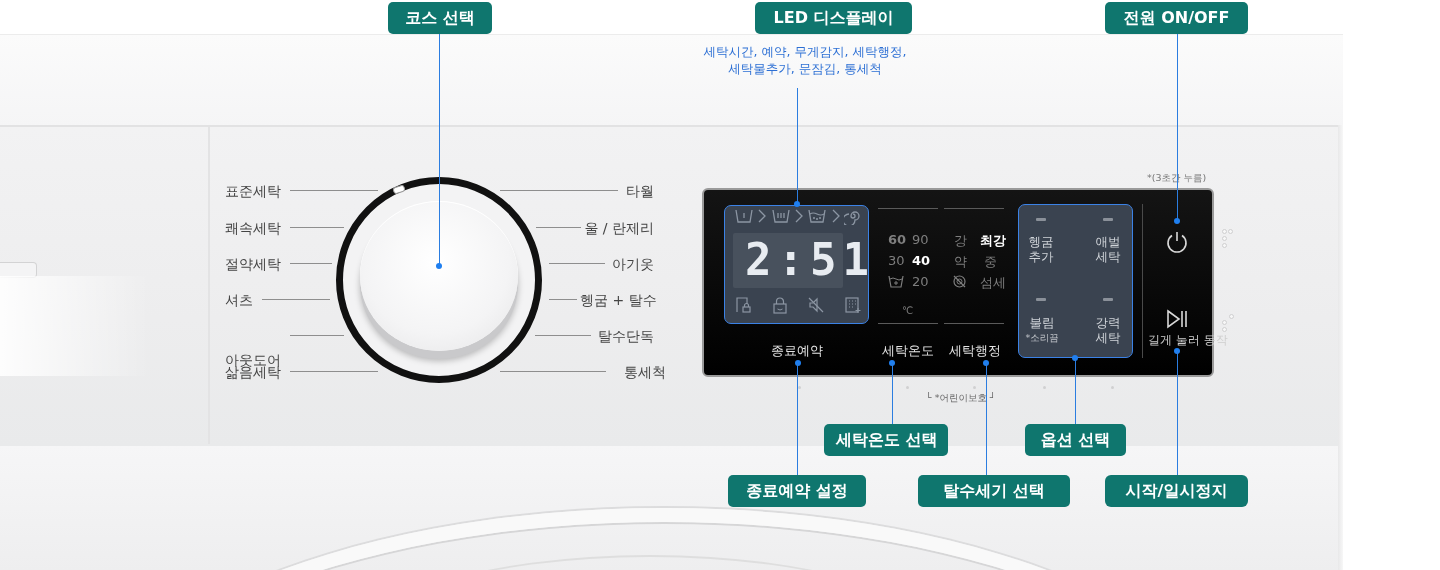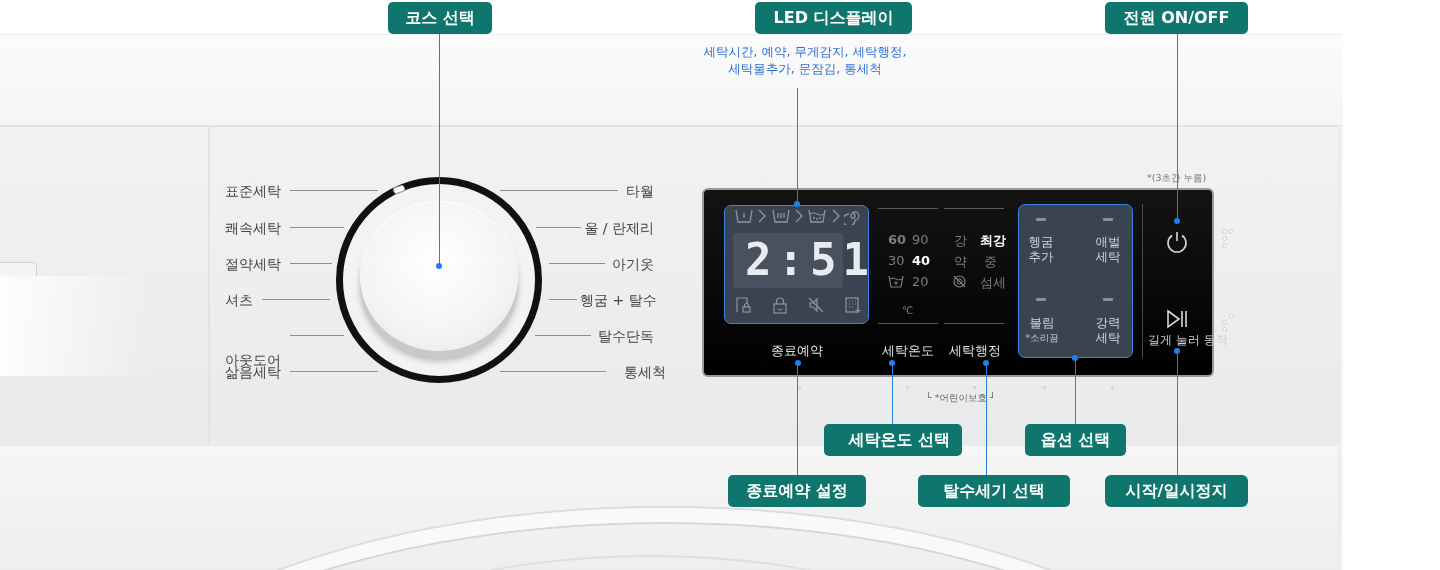--- a/index.html
+++ b/index.html
@@ -251,21 +251,21 @@
 <div class="abs tag" style="left:1105px;top:2px;width:143px;">전원 ON/OFF</div>
 <div class="abs vline" style="left:1177px;top:34px;height:187px;"></div>
 <div class="abs dot" style="left:1174px;top:218px;"></div>
 
 <div class="abs dot" style="left:795px;top:360px;"></div>
 <div class="abs vline" style="left:797px;top:363px;height:112px;"></div>
 <div class="abs tag" style="left:728px;top:475px;width:138px;">종료예약 설정</div>
 
 <div class="abs dot" style="left:889px;top:360px;"></div>
 <div class="abs vline" style="left:892px;top:363px;height:61px;"></div>
-<div class="abs tag" style="left:824px;top:424px;width:138px;text-align:right;">세탁온도 선택</div>
+<div class="abs tag" style="left:824px;top:424px;width:124px;text-align:right;">세탁온도 선택</div>
 
 <div class="abs dot" style="left:983px;top:360px;"></div>
 <div class="abs vline" style="left:986px;top:363px;height:112px;"></div>
 <div class="abs tag" style="left:918px;top:475px;width:152px;">탈수세기 선택</div>
 
 <div class="abs dot" style="left:1072px;top:355px;"></div>
 <div class="abs vline" style="left:1075px;top:358px;height:66px;"></div>
 <div class="abs tag" style="left:1025px;top:424px;width:101px;">옵션 선택</div>
 
 <div class="abs dot" style="left:1174px;top:348px;"></div>

